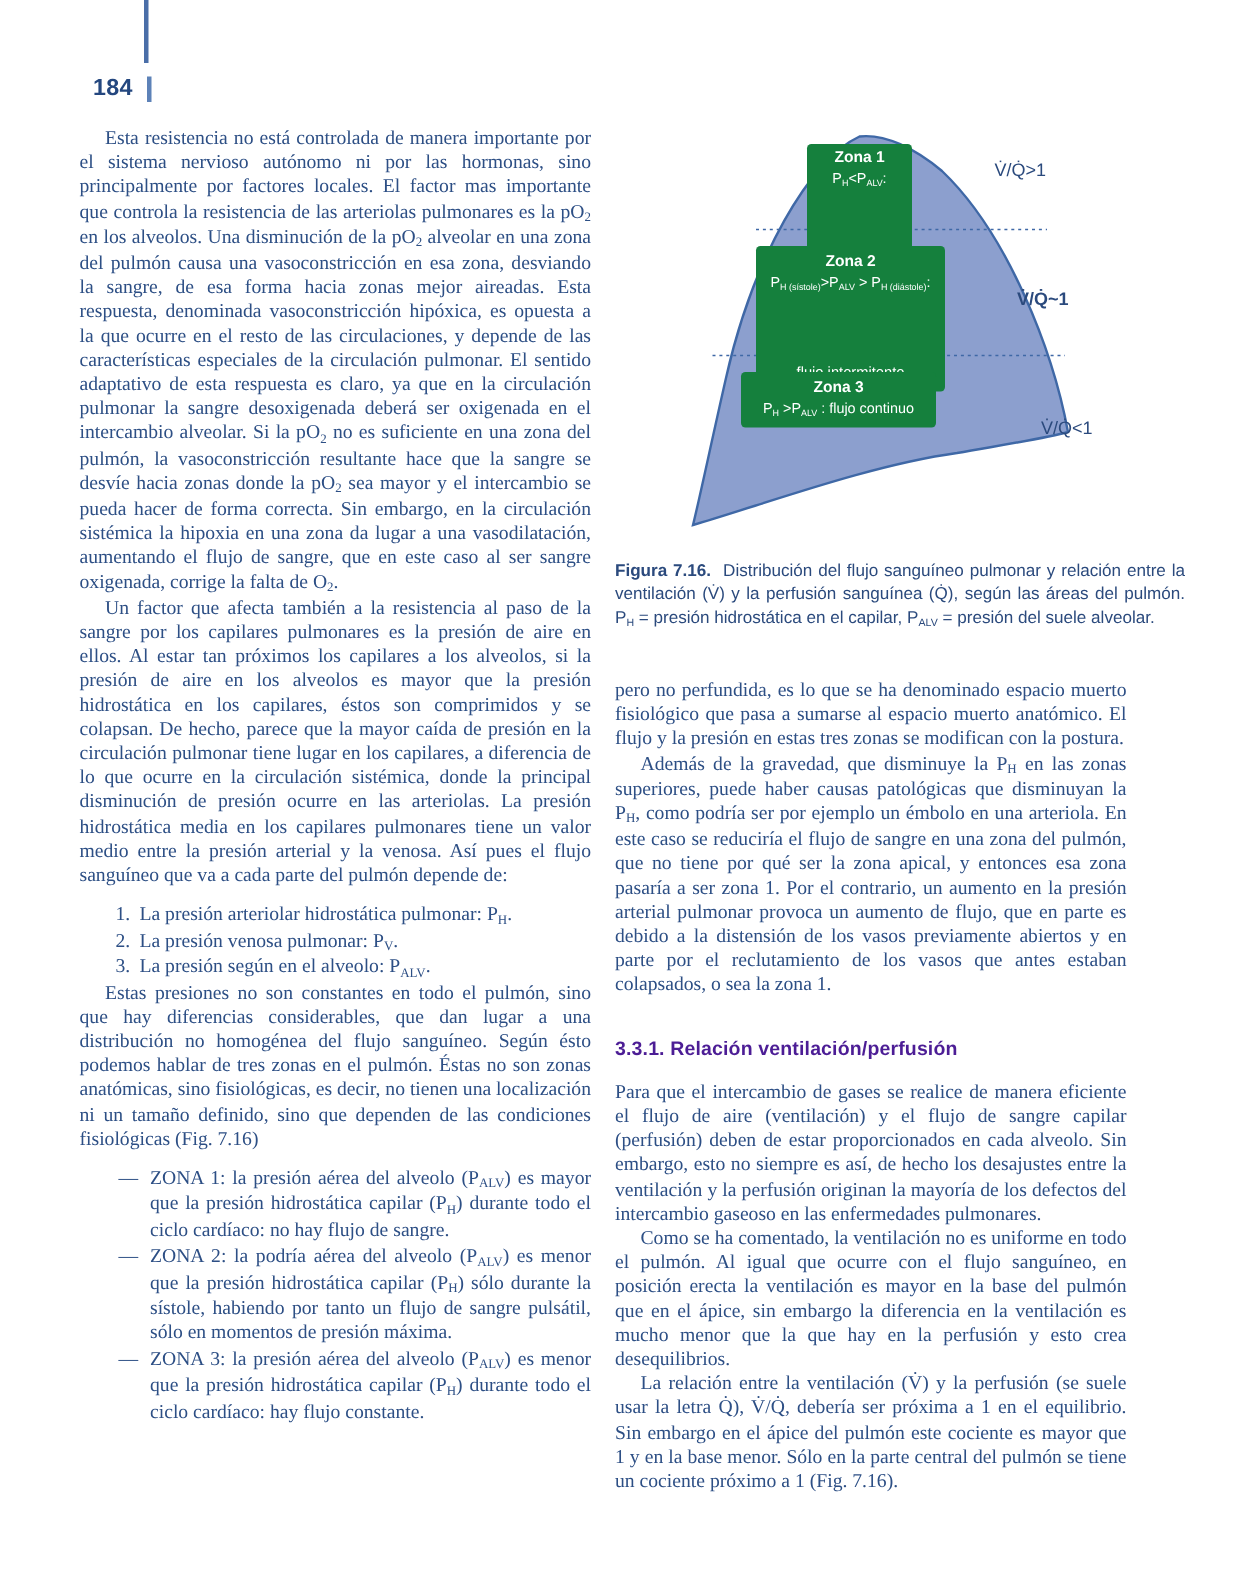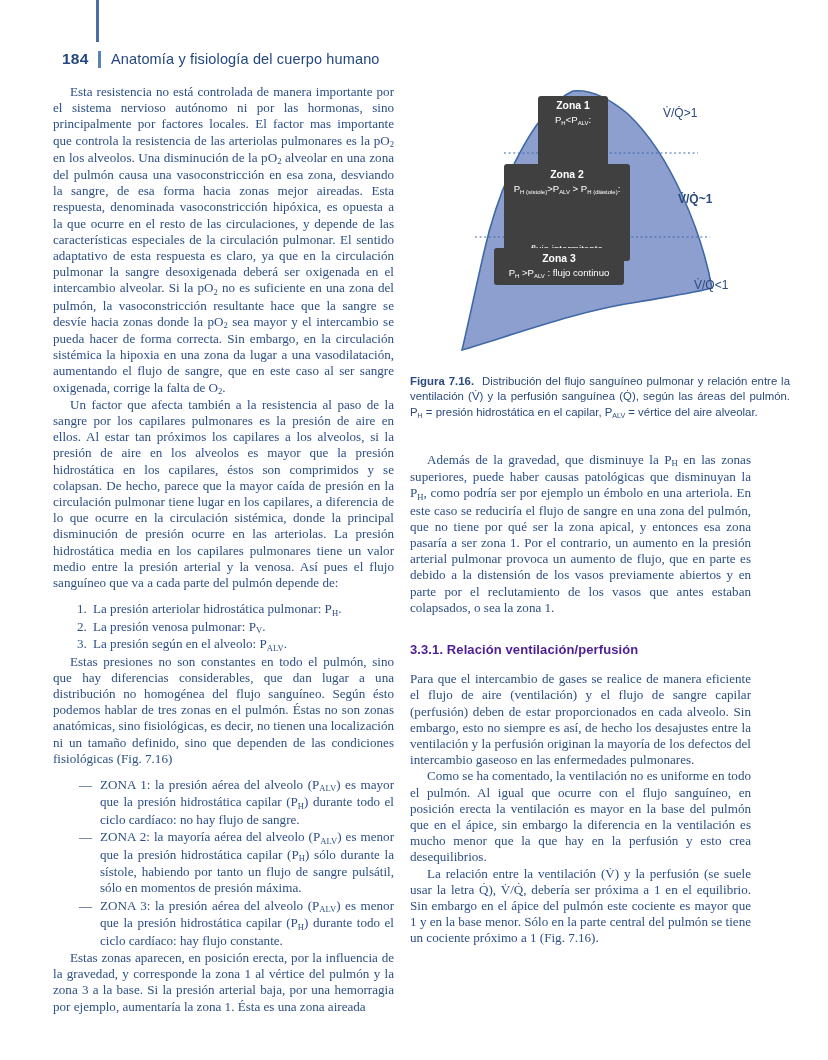--- a/index.html
+++ b/index.html
@@ -151,21 +151,21 @@
     width: 380px;
     height: 282px;
   }
   .figure-canvas svg {
     position: absolute;
     left: 0;
     top: 0;
   }
   .zone-box {
     position: absolute;
-    background: #404040;
+    background: #15803d;
     color: #ffffff;
     border-radius: 3px;
     font-family: "Liberation Sans", "DejaVu Sans", sans-serif;
     text-align: center;
     box-sizing: border-box;
     line-height: 1.24;
   }
   .zone-title {
     font-size: 10.4px;
     font-weight: bold;
@@ -223,44 +223,42 @@
 </head>
 <body>
 
 <div class="page">
 
   <div class="bleed-rule"></div>
 
   <div class="running-head">
     <span class="folio">184</span>
     <span class="rh-rule"></span>
-    <span class="rh-title">Anatomía y fisiología del cuerpo humano</span>
   </div>
 
   <div class="col col-left">
 
     <p><span>Esta resistencia no está controlada de manera importante por el sistema nervioso autónomo ni por las hormonas, sino principalmente por factores locales. El factor mas importante que controla la resistencia de las arteriolas pulmonares es la pO</span><sub>2</sub><span> en los alveolos. Una disminución de la pO</span><sub>2</sub><span> alveolar en una zona del pulmón causa una vasoconstricción en esa zona, desviando la sangre, de esa forma hacia zonas mejor aireadas. Esta respuesta, denominada </span><b>vasoconstricción hipóxica,</b><span> es opuesta a la que ocurre en el resto de las circulaciones, y depende de las características especiales de la circulación pulmonar. El sentido adaptativo de esta respuesta es claro, ya que en la circulación pulmonar la sangre desoxigenada deberá ser oxigenada en el intercambio alveolar. Si la pO</span><sub>2</sub><span> no es suficiente en una zona del pulmón, la vasoconstricción resultante hace que la sangre se desvíe hacia zonas donde la pO</span><sub>2</sub><span> sea mayor y el intercambio se pueda hacer de forma correcta. Sin embargo, en la circulación sistémica la hipoxia en una zona da lugar a una vasodilatación, aumentando el flujo de sangre, que en este caso al ser sangre oxigenada, corrige la falta de O</span><sub>2</sub><span>.</span></p>
 
     <p>Un factor que afecta también a la resistencia al paso de la sangre por los capilares pulmonares es la presión de aire en ellos. Al estar tan próximos los capilares a los alveolos, si la presión de aire en los alveolos es mayor que la presión hidrostática en los capilares, éstos son comprimidos y se colapsan. De hecho, parece que la mayor caída de presión en la circulación pulmonar tiene lugar en los capilares, a diferencia de lo que ocurre en la circulación sistémica, donde la principal disminución de presión ocurre en las arteriolas. La presión hidrostática media en los capilares pulmonares tiene un valor medio entre la presión arterial y la venosa. Así pues el flujo sanguíneo que va a cada parte del pulmón depende de:</p>
 
     <ol class="num-list">
       <li><span class="marker">1.</span><span>La presión arteriolar hidrostática pulmonar: P</span><sub>H</sub><span>.</span></li>
       <li><span class="marker">2.</span><span>La presión venosa pulmonar: P</span><sub>V</sub><span>.</span></li>
       <li><span class="marker">3.</span><span>La presión según en el alveolo: P</span><sub>ALV</sub><span>.</span></li>
     </ol>
 
     <p class="gap-top">Estas presiones no son constantes en todo el pulmón, sino que hay diferencias considerables, que dan lugar a una distribución no homogénea del flujo sanguíneo. Según ésto podemos hablar de tres zonas en el pulmón. Éstas no son zonas anatómicas, sino fisiológicas, es decir, no tienen una localización ni un tamaño definido, sino que dependen de las condiciones fisiológicas (Fig. 7.16)</p>
 
     <ul class="dash-list">
       <li><span class="dash">—</span><span>ZONA 1: la presión aérea del alveolo (P</span><sub>ALV</sub><span>) es mayor que la presión hidrostática capilar (P</span><sub>H</sub><span>) durante todo el ciclo cardíaco: </span><b>no hay flujo de sangre.</b><span></span></li>
-      <li><span class="dash">—</span><span>ZONA 2: la mayoría aérea del alveolo (P</span><sub>ALV</sub><span>) es menor que la presión hidrostática capilar (P</span><sub>H</sub><span>) sólo durante la sístole, habiendo por tanto un </span><b>flujo de sangre pulsátil,</b><span> sólo en momentos de presión máxima.</span></li>
+      <li><span class="dash">—</span><span>ZONA 2: la podría aérea del alveolo (P</span><sub>ALV</sub><span>) es menor que la presión hidrostática capilar (P</span><sub>H</sub><span>) sólo durante la sístole, habiendo por tanto un </span><b>flujo de sangre pulsátil,</b><span> sólo en momentos de presión máxima.</span></li>
       <li><span class="dash">—</span><span>ZONA 3: la presión aérea del alveolo (P</span><sub>ALV</sub><span>) es menor que la presión hidrostática capilar (P</span><sub>H</sub><span>) durante todo el ciclo cardíaco: </span><b>hay flujo constante.</b><span></span></li>
     </ul>
 
-    <p class="gap-top">Estas zonas aparecen, en posición erecta, por la influencia de la gravedad, y corresponde la zona 1 al vértice del pulmón y la zona 3 a la base. Si la presión arterial baja, por una hemorragia por ejemplo, aumentaría la zona 1. Ésta es una zona aireada</p>
   </div>
 
   <div class="figure">
     <div class="figure-canvas">
 
       <svg width="380" height="282" viewBox="0 0 380 282">
 
         <path d="M 163 7
                  C 130 22, 92 88, 74 168
                  C 64 212, 56 250, 52 266
@@ -290,26 +288,27 @@
         <span class="zone-title">Zona 3</span>
         <span class="zone-formula"><span>P</span><sub>H</sub><span> &gt;P</span><sub>ALV</sub><span> : flujo continuo</span></span>
       </div>
 
       <span class="vq-label ovl" id="vq1">V̇/Q̇&gt;1</span>
       <span class="vq-label ovl" id="vq2">V̇/Q̇~1</span>
       <span class="vq-label ovl" id="vq3">V̇/Q̇&lt;1</span>
     </div>
 
     <div class="fig-caption">
-      <span class="fig-label">Figura 7.16.</span><span>Distribución del flujo sanguíneo pulmonar y relación entre la ventilación (V̇) y la perfusión sanguínea (Q̇), según las áreas del pulmón. P</span><sub>H</sub><span> = presión hidrostática en el capilar, P</span><sub>ALV</sub><span> = vértice del aire alveolar.</span>
+      <span class="fig-label">Figura 7.16.</span><span>Distribución del flujo sanguíneo pulmonar y relación entre la ventilación (V̇) y la perfusión sanguínea (Q̇), según las áreas del pulmón. P</span><sub>H</sub><span> = presión hidrostática en el capilar, P</span><sub>ALV</sub><span> = presión del suele alveolar.</span>
     </div>
   </div>
 
   <div class="col col-right">
 
+    <p class="noindent">pero no perfundida, es lo que se ha denominado espacio muerto fisiológico que pasa a sumarse al espacio muerto anatómico. El flujo y la presión en estas tres zonas se modifican con la postura.</p>
 
     <p><span>Además de la gravedad, que disminuye la P</span><sub>H</sub><span> en las zonas superiores, puede haber causas patológicas que disminuyan la P</span><sub>H</sub><span>, como podría ser por ejemplo un émbolo en una arteriola. En este caso se reduciría el flujo de sangre en una zona del pulmón, que no tiene por qué ser la zona apical, y entonces esa zona pasaría a ser zona 1. Por el contrario, un aumento en la presión arterial pulmonar provoca un aumento de flujo, que en parte es debido a la distensión de los vasos previamente abiertos y en parte por el reclutamiento de los vasos que antes estaban colapsados, o sea la zona 1.</span></p>
 
     <h3 class="section-head">3.3.1. Relación ventilación/perfusión</h3>
 
     <p class="noindent">Para que el intercambio de gases se realice de manera eficiente el flujo de aire (ventilación) y el flujo de sangre capilar (perfusión) deben de estar proporcionados en cada alveolo. Sin embargo, esto no siempre es así, de hecho los desajustes entre la ventilación y la perfusión originan la mayoría de los defectos del intercambio gaseoso en las enfermedades pulmonares.</p>
 
     <p>Como se ha comentado, la ventilación no es uniforme en todo el pulmón. Al igual que ocurre con el flujo sanguíneo, en posición erecta la ventilación es mayor en la base del pulmón que en el ápice, sin embargo la diferencia en la ventilación es mucho menor que la que hay en la perfusión y esto crea desequilibrios.</p>
 
     <p>La relación entre la ventilación (V̇) y la perfusión (se suele usar la letra Q̇), V̇/Q̇, debería ser próxima a 1 en el equilibrio. Sin embargo en el ápice del pulmón este cociente es mayor que 1 y en la base menor. Sólo en la parte central del pulmón se tiene un cociente próximo a 1 (Fig. 7.16).</p>

